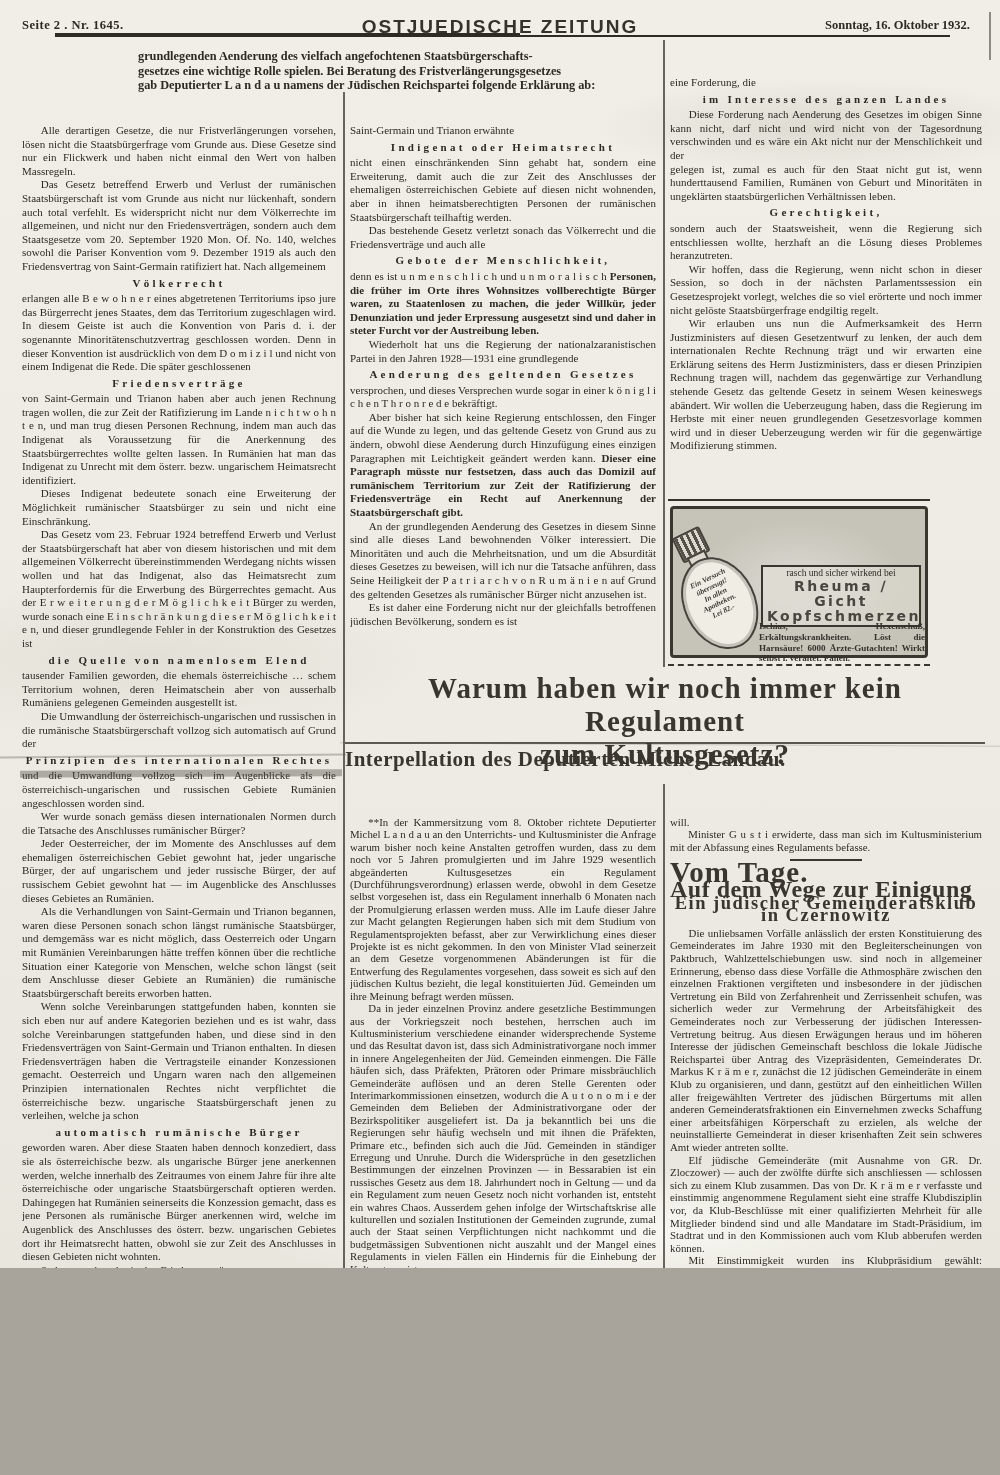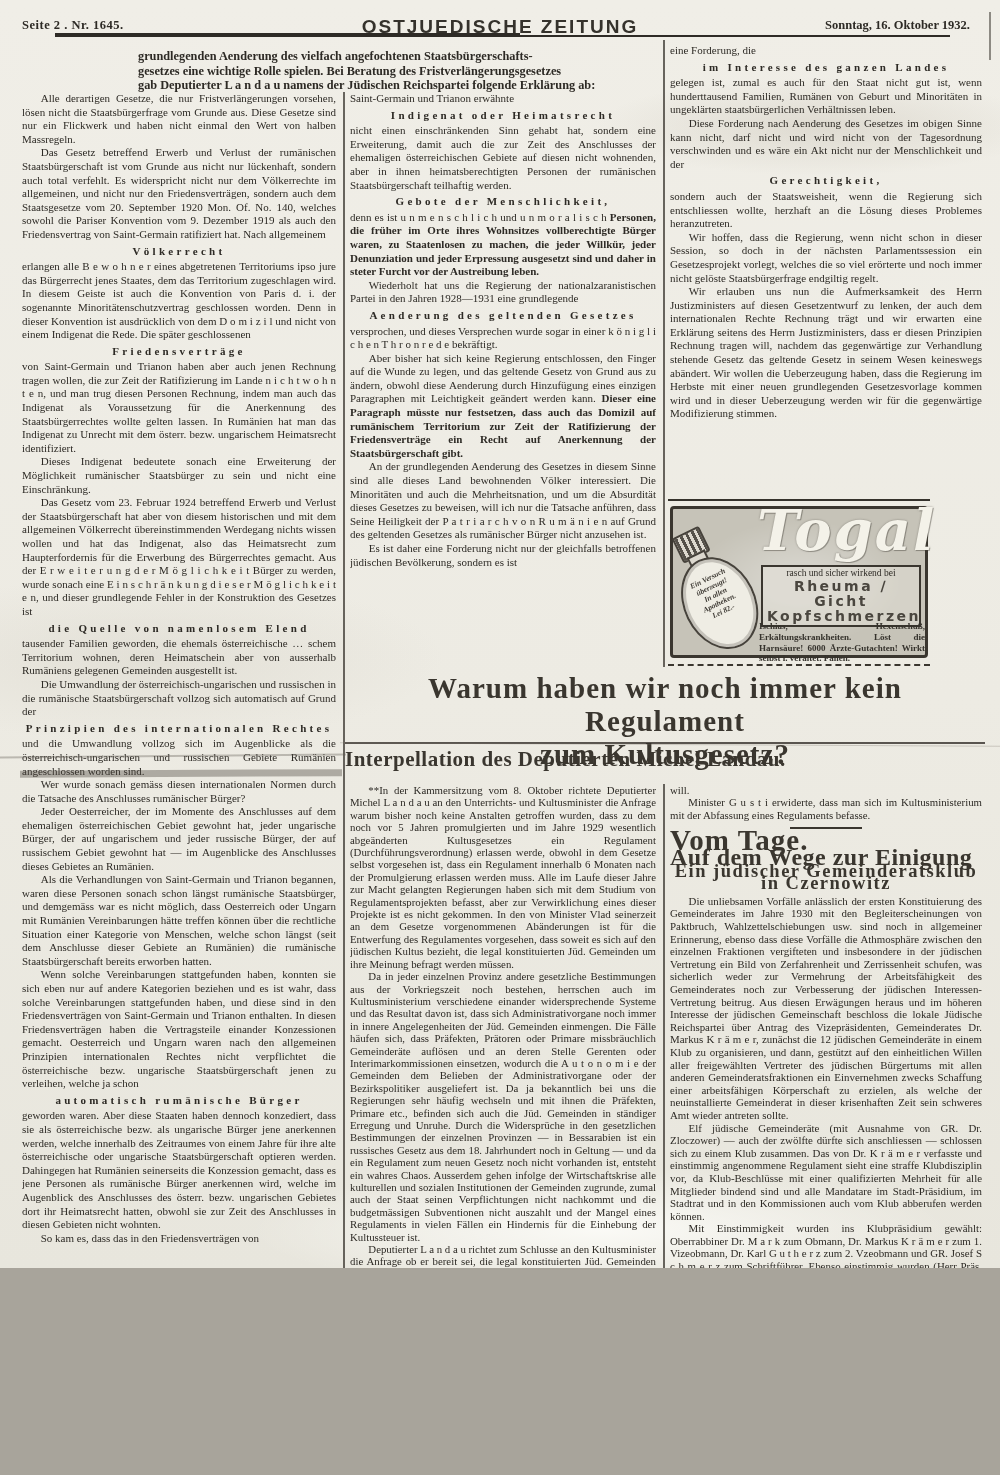--- a/index.html
+++ b/index.html
@@ -17,21 +17,21 @@
   .hdr-center{position:absolute;left:0;right:0;top:16px;text-align:center;font-size:19px;font-weight:bold;letter-spacing:2px;font-family:"Liberation Sans",sans-serif;color:#35322c;}
   .hdr-right{position:absolute;right:30px;top:18px;font-size:12.5px;font-weight:bold;}
   .rule{position:absolute;background:#2e2b26;}
   .rule-thick{left:55px;top:33px;width:465px;height:4px;}
   .rule-thin{left:520px;top:35px;width:430px;height:2px;}
   .edge-tick{position:absolute;right:9px;top:12px;width:2px;height:48px;background:rgba(60,56,50,.55);}
   
   .intro{position:absolute;left:138px;top:49px;width:505px;font-size:12.3px;line-height:14.6px;font-weight:bold;text-align:justify;}
   .intro div{white-space:nowrap;}
   
-  .col{position:absolute;font-size:11px;line-height:13.6px;text-align:justify;overflow:hidden;}
+  .col{position:absolute;font-size:11px;line-height:13.6px;text-align:justify;overflow:hidden;margin-top:32px;}
   .col1{left:22px;top:92px;width:314px;height:1330px;}
   .col2{left:350px;top:92px;width:306px;height:576px;}
   .col3{left:670px;top:44px;width:312px;height:452px;}
   .vrule{position:absolute;width:1.5px;background:rgba(58,54,47,.75);}
   .v1{left:343px;top:92px;height:1326px;}
   .v2{left:663px;top:40px;height:627px;}
   .v3{left:663px;top:784px;height:640px;}
   .blk{margin:0;}
   .blk.p{text-indent:1.7em;}
   .blk.h{text-align:center;text-indent:0;font-weight:bold;letter-spacing:.30em;margin:3px 0 2px;}
@@ -107,35 +107,36 @@
       <div class="blk p">Wenn solche Vereinbarungen stattgefunden haben, konnten sie sich eben nur auf andere Kategorien beziehen und es ist wahr, dass solche Vereinbarungen stattgefunden haben, und diese sind in den Friedensverträgen von Saint-Germain und Trianon enthalten. In diesen Friedensverträgen haben die Vertragsteile einander Konzessionen gemacht. Oesterreich und Ungarn waren nach den allgemeinen Prinzipien internationalen Rechtes nicht verpflichtet die österreichische bezw. ungarische Staatsbürgerschaft jenen zu verleihen, welche ja schon</div>
       <div class="blk h">automatisch rumänische Bürger</div>
       <div class="blk pc">geworden waren. Aber diese Staaten haben dennoch konzediert, dass sie als österreichische bezw. als ungarische Bürger jene anerkennen werden, welche innerhalb des Zeitraumes von einem Jahre für ihre alte österreichische oder ungarische Staatsbürgerschaft optieren werden. Dahingegen hat Rumänien seinerseits die Konzession gemacht, dass es jene Personen als rumänische Bürger anerkennen wird, welche im Augenblick des Anschlusses des österr. bezw. ungarischen Gebietes dort ihr Heimatsrecht hatten, obwohl sie zur Zeit des Anschlusses in diesen Gebieten nicht wohnten.</div>
       <div class="blk p">So kam es, dass das in den Friedensverträgen   von</div>
     </div>
   <div class="vrule v1"></div>
   <div class="col col2">
       <div class="blk pc">Saint-Germain und Trianon erwähnte</div>
       <div class="blk h">Indigenat oder Heimatsrecht</div>
       <div class="blk pc">nicht einen einschränkenden Sinn gehabt hat, sondern eine Erweiterung, damit auch die zur Zeit des Anschlusses der ehemaligen österreichischen Gebiete auf diesen nicht wohnenden, aber in ihnen heimatsberechtigten Personen der rumänischen Staatsbürgerschaft teilhaftig werden.</div>
+      <div class="blk p">Das bestehende Gesetz verletzt sonach das Völkerrecht und die Friedensverträge und auch alle</div>
       <div class="blk h">Gebote der Menschlichkeit,</div>
       <div class="blk pc"><span>denn es ist  u n m e n s c h l i c h  und  u n m o r a l i s c h  </span><span class="b">Personen, die früher im Orte ihres Wohnsitzes vollberechtigte Bürger waren, zu Staatenlosen zu machen, die jeder Willkür, jeder Denunziation und jeder Erpressung ausgesetzt sind und daher in steter Furcht vor der Austreibung leben.</span></div>
       <div class="blk p">Wiederholt hat uns die Regierung der nationalzaranistischen Partei in den Jahren 1928—1931 eine grundlegende</div>
       <div class="blk h">Aenderung des geltenden Gesetzes</div>
       <div class="blk pc">versprochen, und dieses Versprechen wurde sogar in einer k ö n i g l i c h e n  T h r o n r e d e  bekräftigt.</div>
       <div class="blk p"><span>Aber bisher hat sich keine Regierung entschlossen, den Finger auf die Wunde zu legen, und das geltende Gesetz von Grund aus zu ändern, obwohl diese Aenderung durch Hinzufügung eines einzigen Paragraphen mit Leichtigkeit geändert werden kann. </span><span class="b">Dieser eine Paragraph müsste nur festsetzen, dass auch das Domizil auf rumänischem Territorium zur Zeit der Ratifizierung der Friedensverträge ein Recht auf Anerkennung der Staatsbürgerschaft gibt.</span></div>
       <div class="blk p">An der grundlegenden Aenderung des Gesetzes in diesem Sinne sind alle dieses Land bewohnenden Völker interessiert. Die Minoritäten und auch die Mehrheitsnation, und um die Absurdität dieses Gesetzes zu beweisen, will ich nur die Tatsache anführen, dass Seine Heiligkeit der P a t r i a r c h  v o n  R u m ä n i e n  auf Grund des geltenden Gesetzes als rumänischer Bürger nicht anzusehen ist.</div>
       <div class="blk p">Es ist daher eine Forderung nicht nur der gleichfalls betroffenen jüdischen Bevölkerung, sondern es ist</div>
     </div>
   <div class="vrule v2"></div>
   <div class="col col3">
       <div class="blk pc">eine Forderung, die</div>
       <div class="blk h">im Interesse des ganzen Landes</div>
+      <div class="blk p">Diese Forderung nach Aenderung des Gesetzes im obigen Sinne kann nicht, darf nicht und wird nicht von der Tagesordnung verschwinden und es wäre ein Akt nicht nur der Menschlichkeit und der</div>
       <div class="blk pc">gelegen ist, zumal es auch für den Staat nicht gut ist, wenn hunderttausend Familien, Rumänen von Geburt und Minoritäten in ungeklärten staatsbürgerlichen Verhältnissen leben.</div>
-      <div class="blk p">Diese Forderung nach Aenderung des Gesetzes im obigen Sinne kann nicht, darf nicht und wird nicht von der Tagesordnung verschwinden und es wäre ein Akt nicht nur der Menschlichkeit und der</div>
       <div class="blk h">Gerechtigkeit,</div>
       <div class="blk pc">sondern auch der Staatsweisheit, wenn die Regierung sich entschliessen wollte, herzhaft an die Lösung dieses Problemes heranzutreten.</div>
       <div class="blk p">Wir hoffen, dass die Regierung, wenn nicht schon in dieser Session, so doch in der nächsten Parlamentssession ein Gesetzesprojekt vorlegt, welches die so viel erörterte und noch immer nicht gelöste Staatsbürgerfrage endgiltig regelt.</div>
       <div class="blk p">Wir erlauben uns nun die Aufmerksamkeit des Herrn Justizministers auf diesen Gesetzentwurf zu lenken, der auch dem internationalen Rechte Rechnung trägt und wir erwarten eine Erklärung seitens des Herrn Justizministers, dass er diesen Prinzipien Rechnung tragen will, nachdem das gegenwärtige zur Verhandlung stehende Gesetz das geltende Gesetz in seinem Wesen keineswegs abändert. Wir wollen die Ueberzeugung haben, dass die Regierung im Herbste mit einer neuen grundlegenden Gesetzesvorlage kommen wird und in dieser Ueberzeugung werden wir für die gegenwärtige Modifizierung stimmen.</div>
     </div>
 
   <div class="ad-topline"></div>
   <div class="ad">
     <div class="bottle">
       <div class="cap"></div>
@@ -143,21 +144,20 @@
       <div class="bbody">
         <div class="lbl">
           <div>Ein Versuch</div>
           <div>überzeugt!</div>
           <div>In allen</div>
           <div>Apotheken.</div>
           <div>Lei 82.-</div>
         </div>
       </div>
     </div>
-    <div class="togal">Togal</div>
     <div class="ad-box">
       <div class="ad-l1">rasch und sicher wirkend bei</div>
       <div class="ad-l2">Rheuma ∕ Gicht</div>
       <div class="ad-l3">Kopfschmerzen</div>
     </div>
     <div class="ad-foot">Ischias, Hexenschuß, Erkältungskrankheiten. Löst die Harnsäure! 6000 Ärzte-Gutachten! Wirkt selbst i. veraltet. Fällen.</div>
   </div>
   <div class="ad-dash"></div>
 
   <div class="a2-head">

